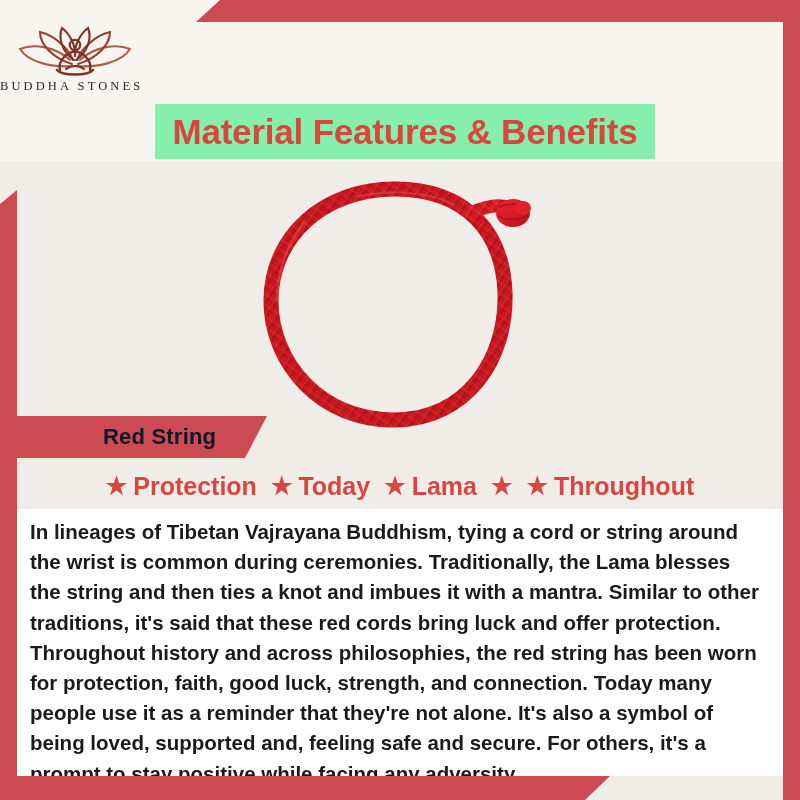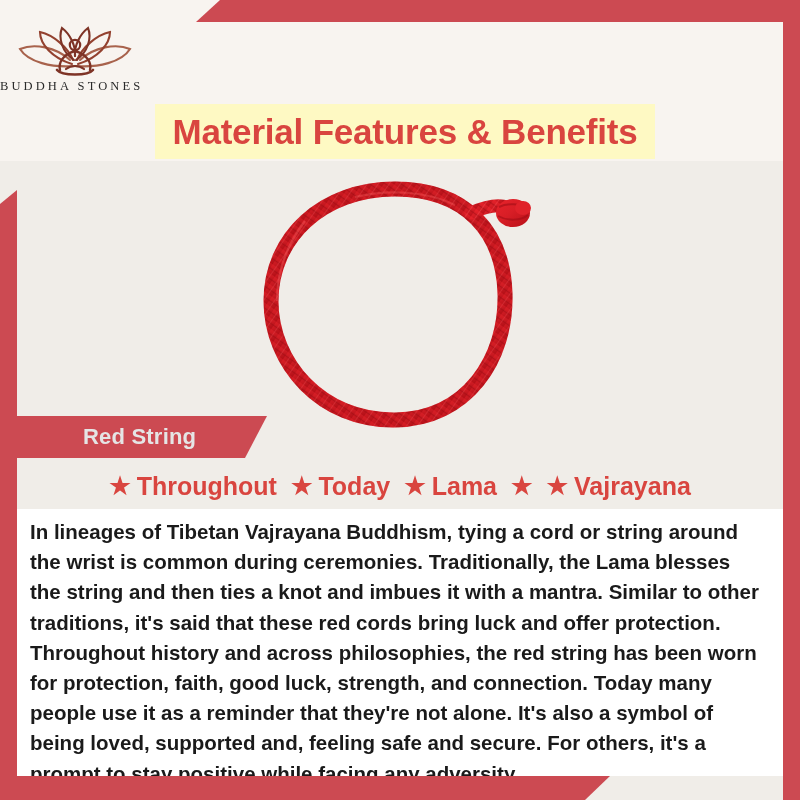--- a/index.html
+++ b/index.html
@@ -50,21 +50,21 @@
   .logo-mark{ width:150px; height:56px; display:block; }
   .logo-word{
     font-family:"Liberation Serif", serif;
     font-size:12.5px; letter-spacing:3.1px; color:#2A2A2A;
     margin-top:1px; font-weight:400;
   }
 
   
   .title-band{
     position:absolute; left:155px; top:104px; width:500px; height:55px;
-    background:#fef9c3; z-index:4;
+    background:#86efac; z-index:4;
     display:flex; align-items:center; justify-content:center;
   }
   .title-text{
     font-family:"Liberation Sans Narrow","Liberation Sans",sans-serif;
     font-weight:bold;
     font-size:35px;
     color:#D9453F;
     letter-spacing:-0.2px;
     white-space:nowrap;
     transform:scaleX(1.0);
@@ -78,22 +78,22 @@
   .hero svg{ display:block; }
 
   
   .label-banner{
     position:absolute; left:17px; top:416px; width:250px; height:42px;
     background:#CC4A52; z-index:5;
     clip-path: polygon(0 0, 250px 0, 228px 42px, 0 42px);
     display:flex; align-items:center;
   }
   .label-text{
-    color:#e5e5e5; font-weight:bold; font-size:22px;
-    margin-left:66px; letter-spacing:0.2px;
+    color:#0f172a; font-weight:bold; font-size:22px;
+    margin-left:86px; letter-spacing:0.2px;
   }
 
   
   .benefits{
     position:absolute; left:17px; top:464px; width:766px; height:44px;
     z-index:5;
     display:flex; align-items:center; justify-content:center;
     gap:14px;
   }
   .benefit{
@@ -195,36 +195,36 @@
   <div class="title-text">Material Features &amp; Benefits</div>
 </div>
 
 <div class="label-banner">
   <span class="label-text">Red String</span>
 </div>
 
 <div class="benefits">
   <div class="benefit">
     <span class="star">★</span>
+    <span>Protection</span>
+  </div>
+  <div class="benefit">
+    <span class="star">★</span>
+    <span>Today</span>
+  </div>
+  <div class="benefit">
+    <span class="star">★</span>
+    <span>Lama</span>
+  </div>
+  <div class="benefit">
+    <span class="star">★</span>
+  </div>
+  <div class="benefit">
+    <span class="star">★</span>
     <span>Throughout</span>
-  </div>
-  <div class="benefit">
-    <span class="star">★</span>
-    <span>Today</span>
-  </div>
-  <div class="benefit">
-    <span class="star">★</span>
-    <span>Lama</span>
-  </div>
-  <div class="benefit">
-    <span class="star">★</span>
-  </div>
-  <div class="benefit">
-    <span class="star">★</span>
-    <span>Vajrayana</span>
   </div>
 </div>
 
 <div class="copy">
   <p>In lineages of Tibetan Vajrayana Buddhism, tying a cord or string around the wrist is common during ceremonies. Traditionally, the Lama blesses the string and then ties a knot and imbues it with a mantra. Similar to other traditions, it's said that these red cords bring luck and offer protection. Throughout history and across philosophies, the red string has been worn for protection, faith, good luck, strength, and connection. Today many people use it as a reminder that they're not alone. It's also a symbol of being loved, supported and, feeling safe and secure. For others, it's a prompt to stay positive while facing any adversity.</p>
 </div>
 
 <div class="frame-top"></div>
 <div class="frame-right"></div>
 <div class="frame-left"></div>

